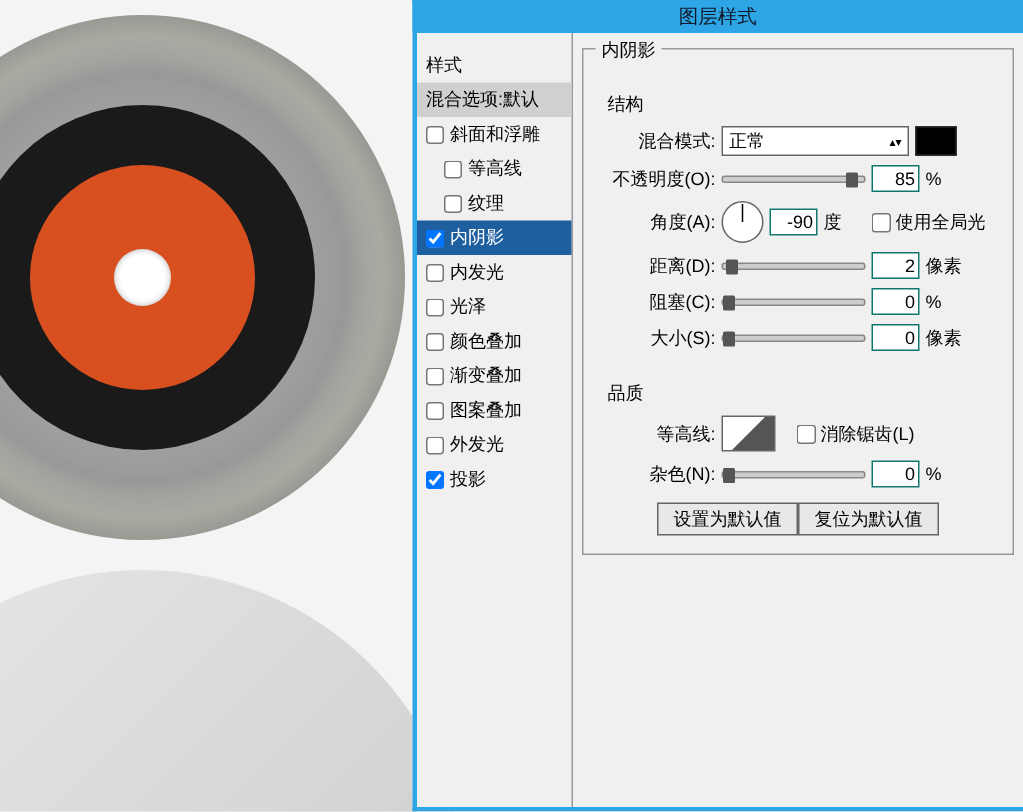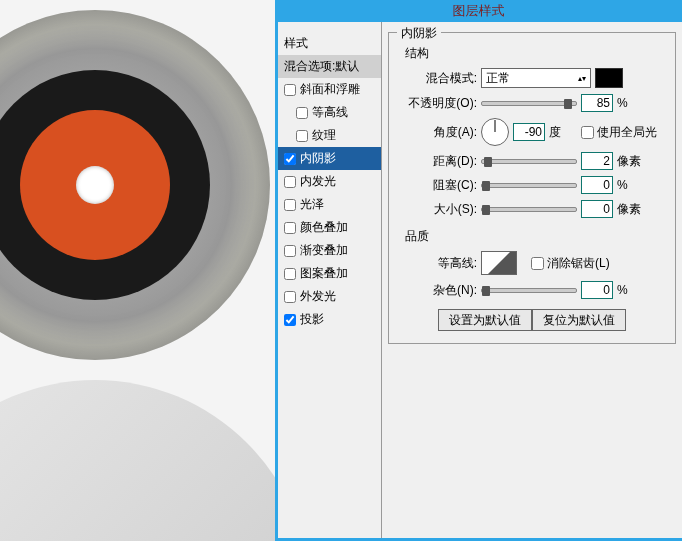--- a/index.html
+++ b/index.html
@@ -14,45 +14,45 @@
   border-radius: 50%; background: #d85020; }
 .record-hole { position: absolute; left: 50%; top: 50%; width: 38px; height: 38px; margin: -19px 0 0 -19px;
   border-radius: 50%; background: #fff; box-shadow: inset 0 0 4px rgba(0,0,0,0.3); }
 .platter { position: absolute; left: -120px; top: 380px; width: 430px; height: 430px; border-radius: 50%;
   background: linear-gradient(135deg, #e8e8e8, #c8c8c8); }
 
 .dialog { position: absolute; left: 275px; top: 0; width: 407px; height: 541px;
   background: #f0f0f0; border: 3px solid #2ea6e6; border-right: none; display: flex; flex-direction: column; }
 .titlebar { height: 22px; background: #2ea6e6; display: flex; justify-content: center; align-items: center;
   margin: -3px -0px 0 -3px; }
-.titlebar span { color: #7f1d1d; font-size: 13px; }
+.titlebar span { color: #0f172a; font-size: 13px; }
 
 .dialog-body { display: flex; flex: 1; }
 
 .styles-panel { width: 104px; border-right: 1px solid #999; padding-top: 10px; background: #f0f0f0; }
 .styles-header { padding: 3px 6px; }
 .styles-mix { padding: 3px 6px; background: #d0d0d0; }
 .styles-list { }
 .style-item { display: flex; align-items: center; padding: 3px 6px; gap: 4px; cursor: default; }
 .style-item.indent { padding-left: 18px; }
 .style-item.selected { background: #1e5fa0; color: #fff; }
 .style-item input[type=checkbox] { width: 12px; height: 12px; }
 
 .settings-panel { flex: 1; padding: 10px 6px; }
 .fieldset { border: 1px solid #999; padding: 8px 8px 12px 8px; margin-bottom: 10px; position: relative; }
 .fieldset-title { position: absolute; top: -8px; left: 8px; background: #f0f0f0; padding: 0 4px; }
-.subgroup { margin: 4px 0 10px 8px; }
+.subgroup { margin: 20px 0 10px 8px; }
 .sub-title { margin-bottom: 6px; }
 .row { display: flex; align-items: center; margin: 6px 0; gap: 4px; }
 .row-label { width: 72px; text-align: right; }
 .slider { flex: 0 0 96px; height: 5px; background: #ccc; border: 1px solid #888; border-radius: 2px; position: relative; }
 .slider-thumb { position: absolute; top: -3px; width: 8px; height: 10px; background: #555; border-radius: 1px; }
 .num-input { width: 32px; height: 18px; border: 1px solid #0f766e; text-align: right; padding: 0 2px; background: #fff; }
 .unit { width: 28px; }
-.select { width: 110px; height: 20px; border: 1px solid #666; background: #fff; padding: 0 4px;
+.select { width: 125px; height: 20px; border: 1px solid #666; background: #fff; padding: 0 4px;
   display: flex; align-items: center; justify-content: space-between; }
 .select-arrows { display: flex; flex-direction: column; line-height: 5px; font-size: 8px; }
 .color-swatch { width: 28px; height: 20px; background: #000; border: 1px solid #333; }
 .angle-dial { width: 28px; height: 28px; border: 1px solid #666; border-radius: 50%; background: #fff; position: relative; }
 .angle-hand { position: absolute; left: 50%; top: 50%; width: 1px; height: 12px; background: #000;
   transform-origin: bottom center; transform: translate(-50%, -100%) rotate(0deg); }
 .cb-label { display: flex; align-items: center; gap: 3px; }
 .contour-swatch { width: 36px; height: 24px; border: 1px solid #666;
   background: linear-gradient(135deg, #fff 49%, #555 51%); }
 .btn { height: 22px; border: 1px solid #666; background: #e8e8e8; padding: 0 10px; cursor: default; }

